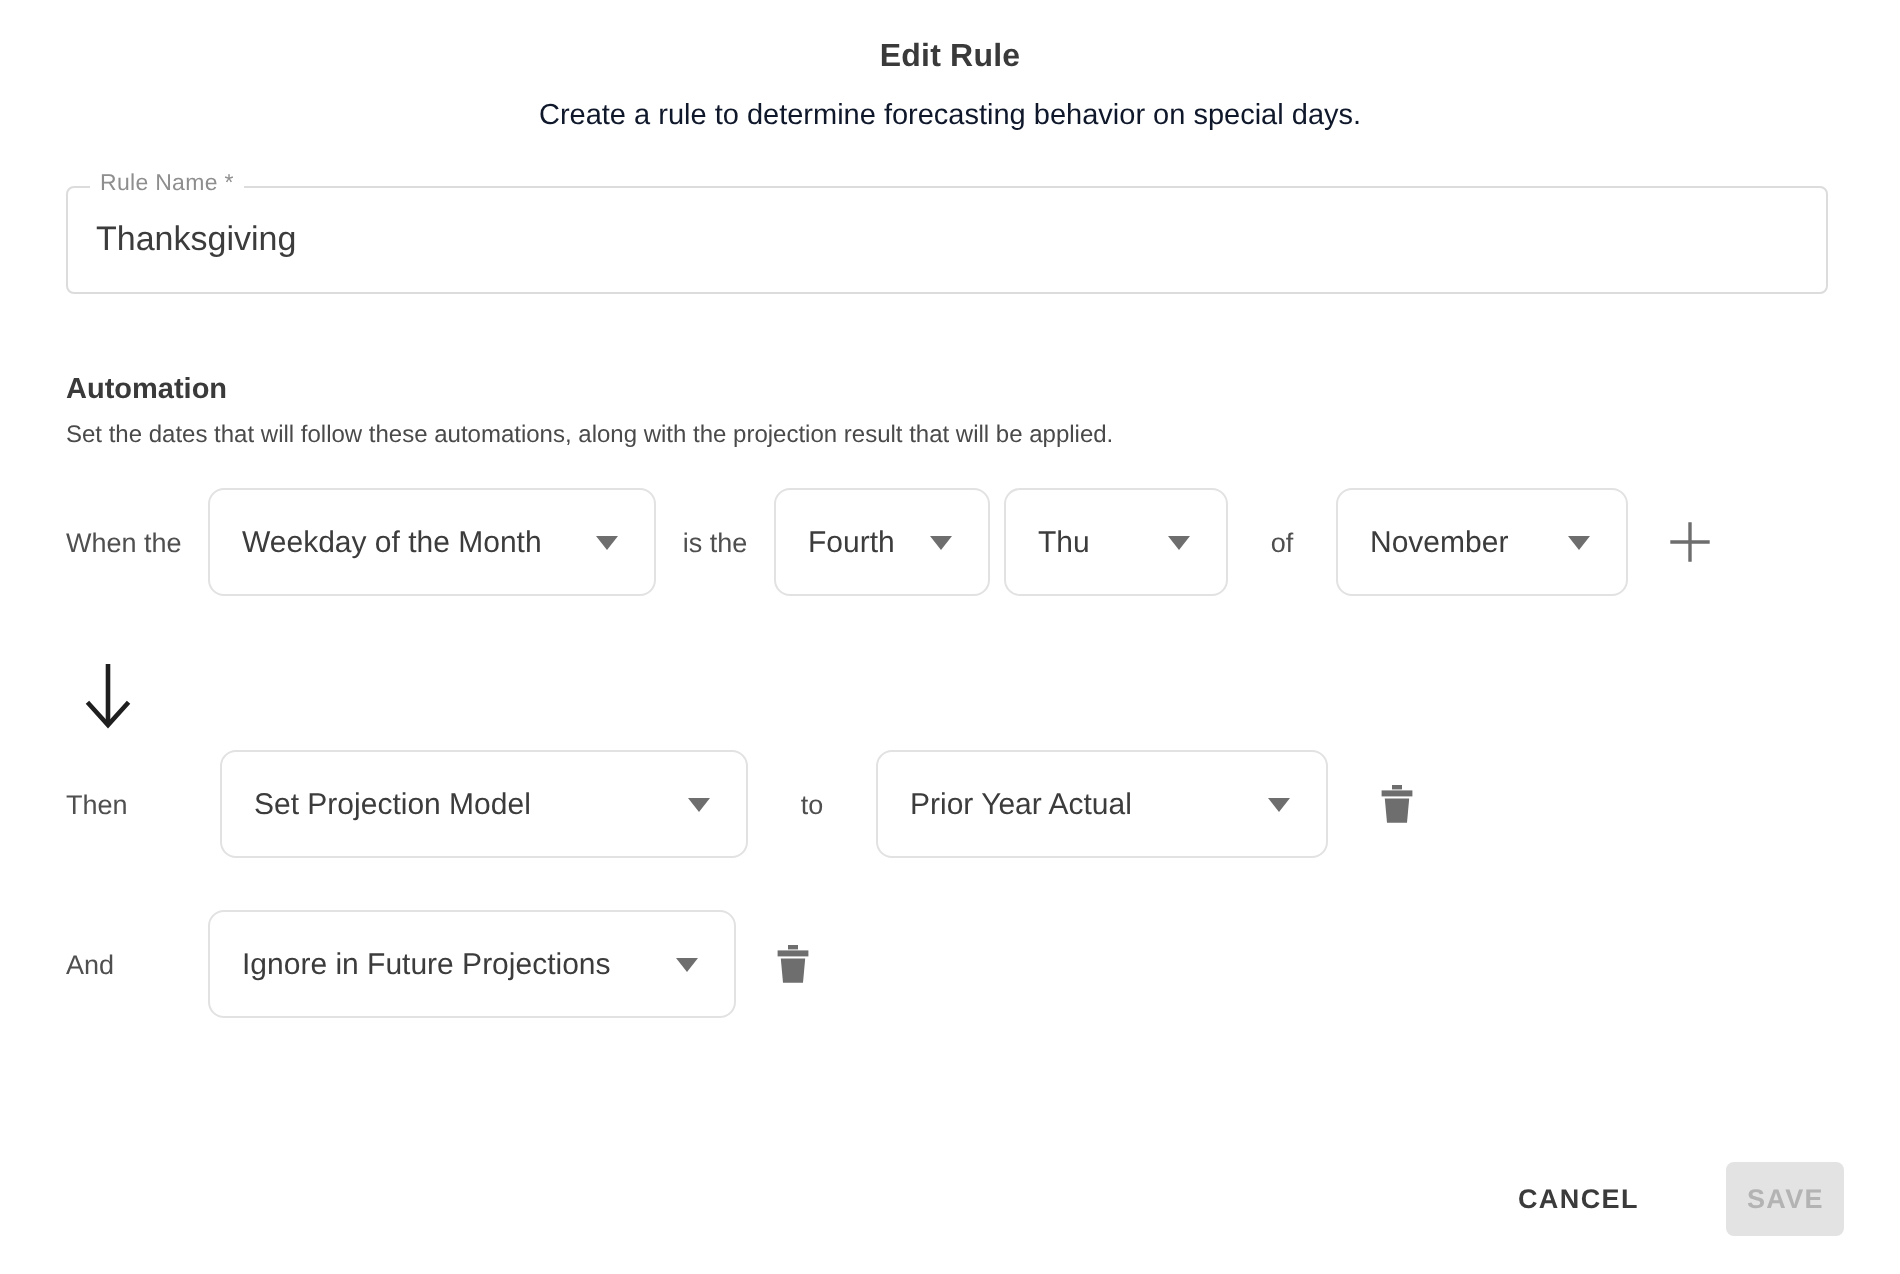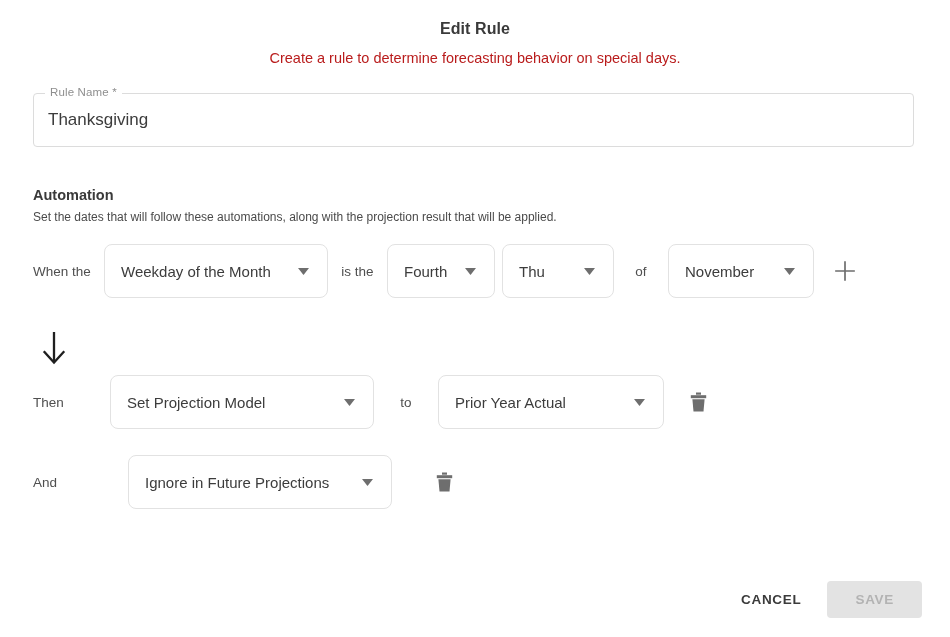--- a/index.html
+++ b/index.html
@@ -35,21 +35,21 @@
   .title {
     font-size: 16px;
     font-weight: bold;
     color: #3a3a3a;
     letter-spacing: .1px;
     line-height: 20px;
   }
   .subtitle {
     margin-top: 10px;
     font-size: 14.5px;
-    color: #b91c1c;
+    color: #0f172a;
     line-height: 18px;
     font-weight: normal;
   }
 
   
   .field-wrap {
     position: absolute;
     left: 33px;
     top: 93px;
     width: 881px;
@@ -116,21 +116,21 @@
   
   .row {
     position: absolute;
     left: 33px;
     display: flex;
     align-items: center;
     height: 54px;
   }
   #row-when  { top: 244px; }
   #row-then  { top: 375px; }
-  #row-and   { top: 455px; gap: 24px; }
+  #row-and   { top: 455px; }
 
   .row-label {
     font-size: 13.5px;
     color: #4f4f4f;
     line-height: 17px;
     white-space: nowrap;
   }
   .conj {
     font-size: 13.5px;
     color: #4f4f4f;
@@ -212,23 +212,24 @@
     cursor: pointer;
   }
   .btn-filled {
     border: 0;
     font-family: "Liberation Sans", sans-serif;
     font-size: 13.5px;
     font-weight: bold;
     letter-spacing: .7px;
     background: #e3e3e3;
     color: #b3b3b3;
-    padding: 11px 28px;
+    padding: 11px 10px;
     border-radius: 4px;
     cursor: default;
+    margin-left: 18px;
   }
 </style>
 </head>
 <body>
 
 <div class="dialog">
 
   <div class="header">
     <div class="title">Edit Rule</div>
     <div class="subtitle">Create a rule to determine forecasting behavior on special days.</div>

